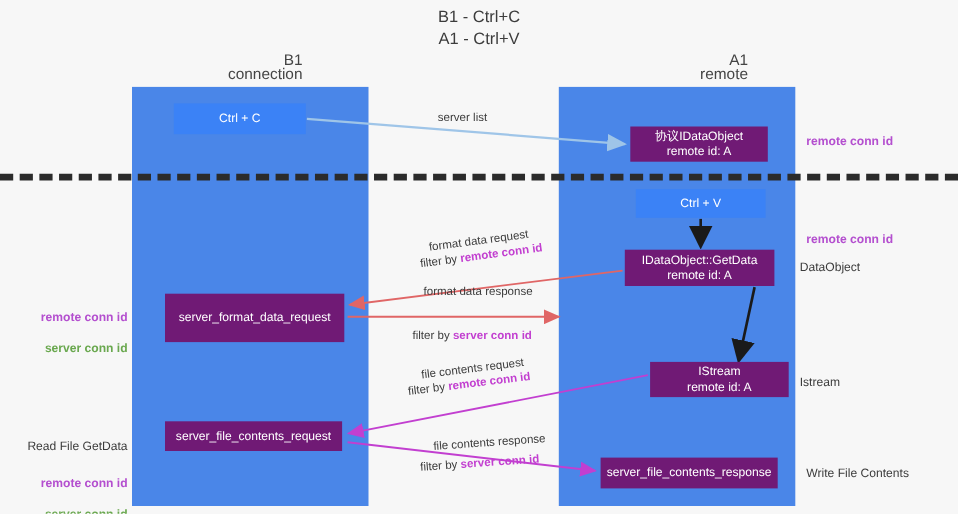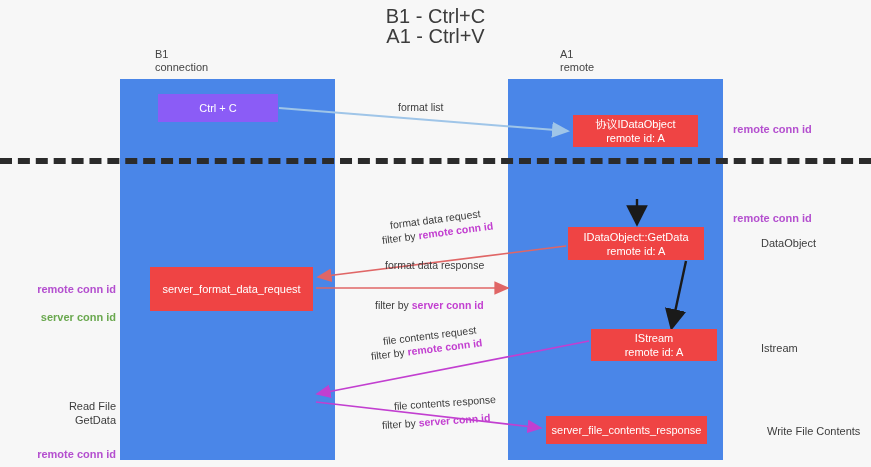--- a/index.html
+++ b/index.html
@@ -18,31 +18,31 @@
   #stage {
     position: absolute;
     inset: 0;
   }
   .abs { position: absolute; }
 
   
   #title {
     left: 0; right: 0; top: 6px;
     text-align: center;
-    font-size: 20px;
+    font-size: 15px;
     line-height: 20px;
     color: #3c3c3c;
     white-space: pre-line;
   }
 
   
   .col-head {
-    font-size: 11px;
+    font-size: 14px;
     line-height: 13px;
-    text-align: left;
+    text-align: right;
     color: #444;
     white-space: pre-line;
   }
   #head-b1 { left: 155px; top: 48px; width: 120px; }
   #head-a1 { left: 560px; top: 48px; width: 120px; }
 
   
   .lane {
     background: #4a86e8;
     top: 79px;
@@ -65,42 +65,42 @@
     flex-direction: column;
     align-items: center;
     justify-content: center;
     color: #ffffff;
     font-size: 11px;
     line-height: 14px;
     text-align: center;
     padding: 2px 4px;
     white-space: pre-line;
   }
-  .node.green { background: #8b5cf6; text-align: right; }
-  .node.orange { background: #ef4444; }
+  .node.green { background: #3b82f6; text-align: right; }
+  .node.orange { background: #701a75; }
 
   #node-ctrlc     { left: 158px; top: 94px;  width: 120px; height: 28px; }
   #node-idataobj  { left: 573px; top: 115px; width: 125px; height: 32px; }
   #node-ctrlv     { left: 578px; top: 172px; width: 118px; height: 26px; }
   #node-getdata   { left: 568px; top: 227px; width: 136px; height: 33px; text-align: center; }
   #node-sfdreq    { left: 150px; top: 267px; width: 163px; height: 44px; }
   #node-sfdresp   { left: 513px; top: 278px; width: 159px; height: 26px; }
   #node-istream   { left: 591px; top: 329px; width: 126px; height: 32px; }
   #node-sfcreq    { left: 150px; top: 383px; width: 161px; height: 27px; }
   #node-sfcresp   { left: 546px; top: 416px; width: 161px; height: 28px; }
 
   
   .side {
     font-size: 11px;
     line-height: 14px;
     white-space: pre-line;
   }
   .purple { color: #b44fcf; font-weight: bold; }
   .greenk { color: #6aa84f; font-weight: bold; }
-  .plain  { color: #3c3c3c; margin-left: 34px; }
+  .plain  { color: #3c3c3c; }
 
   #side-remote1 { left: 733px; top: 122px; }
   #side-remote2 { left: 733px; top: 211px; }
   #side-dataobject { left: 727px; top: 236px; }
   #side-istream { left: 727px; top: 341px; }
   #side-write   { left: 733px; top: 424px; }
 
   #left-ann1 { left: 20px; top: 268px; text-align: right; width: 96px; }
   #left-ann2 { left: 12px; top: 385px; text-align: right; width: 104px; }
 
@@ -168,30 +168,32 @@
     <line x1="686" y1="261" x2="672" y2="326" stroke="#1a1a1a" stroke-width="2.4" marker-end="url(#ah-blk)"></line>
 
     <line x1="589" y1="341" x2="317" y2="394" stroke="#c23fd0" stroke-width="1.7" marker-end="url(#ah-mag)"></line>
 
     <line x1="316" y1="402" x2="541" y2="428" stroke="#c23fd0" stroke-width="1.7" marker-end="url(#ah-mag)"></line>
   </svg>
 
   <div class="abs node green" id="node-ctrlc">Ctrl + C</div>
   <div class="abs node orange" id="node-idataobj">协议IDataObject
 remote id: A</div>
+  <div class="abs node green" id="node-ctrlv">Ctrl + V</div>
   <div class="abs node orange" id="node-getdata">IDataObject::GetData
 remote id: A</div>
   <div class="abs node orange" id="node-sfdreq">server_format_data_request</div>
   <div class="abs node orange" id="node-istream">IStream
 remote id: A</div>
+  <div class="abs node orange" id="node-sfcreq">server_file_contents_request</div>
   <div class="abs node orange" id="node-sfcresp">server_file_contents_response</div>
 
   <div class="abs" id="separator"></div>
 
-  <div class="abs edge-label" id="lbl-formatlist">format list</div>
+  <div class="abs edge-label" id="lbl-formatlist">server list</div>
 
   <div class="abs edge-label" id="lbl-fdr1">format data request</div>
   <div class="abs edge-label" id="lbl-fdr2"><span>filter by </span><b class="purple2">remote conn id</b></div>
 
   <div class="abs edge-label" id="lbl-fdresp1">format data response</div>
   <div class="abs edge-label" id="lbl-fdresp2"><span>filter by </span><b class="purple2">server conn id</b></div>
 
   <div class="abs edge-label" id="lbl-fcr1">file contents request</div>
   <div class="abs edge-label" id="lbl-fcr2"><span>filter by </span><b class="purple2">remote conn id</b></div>
 

